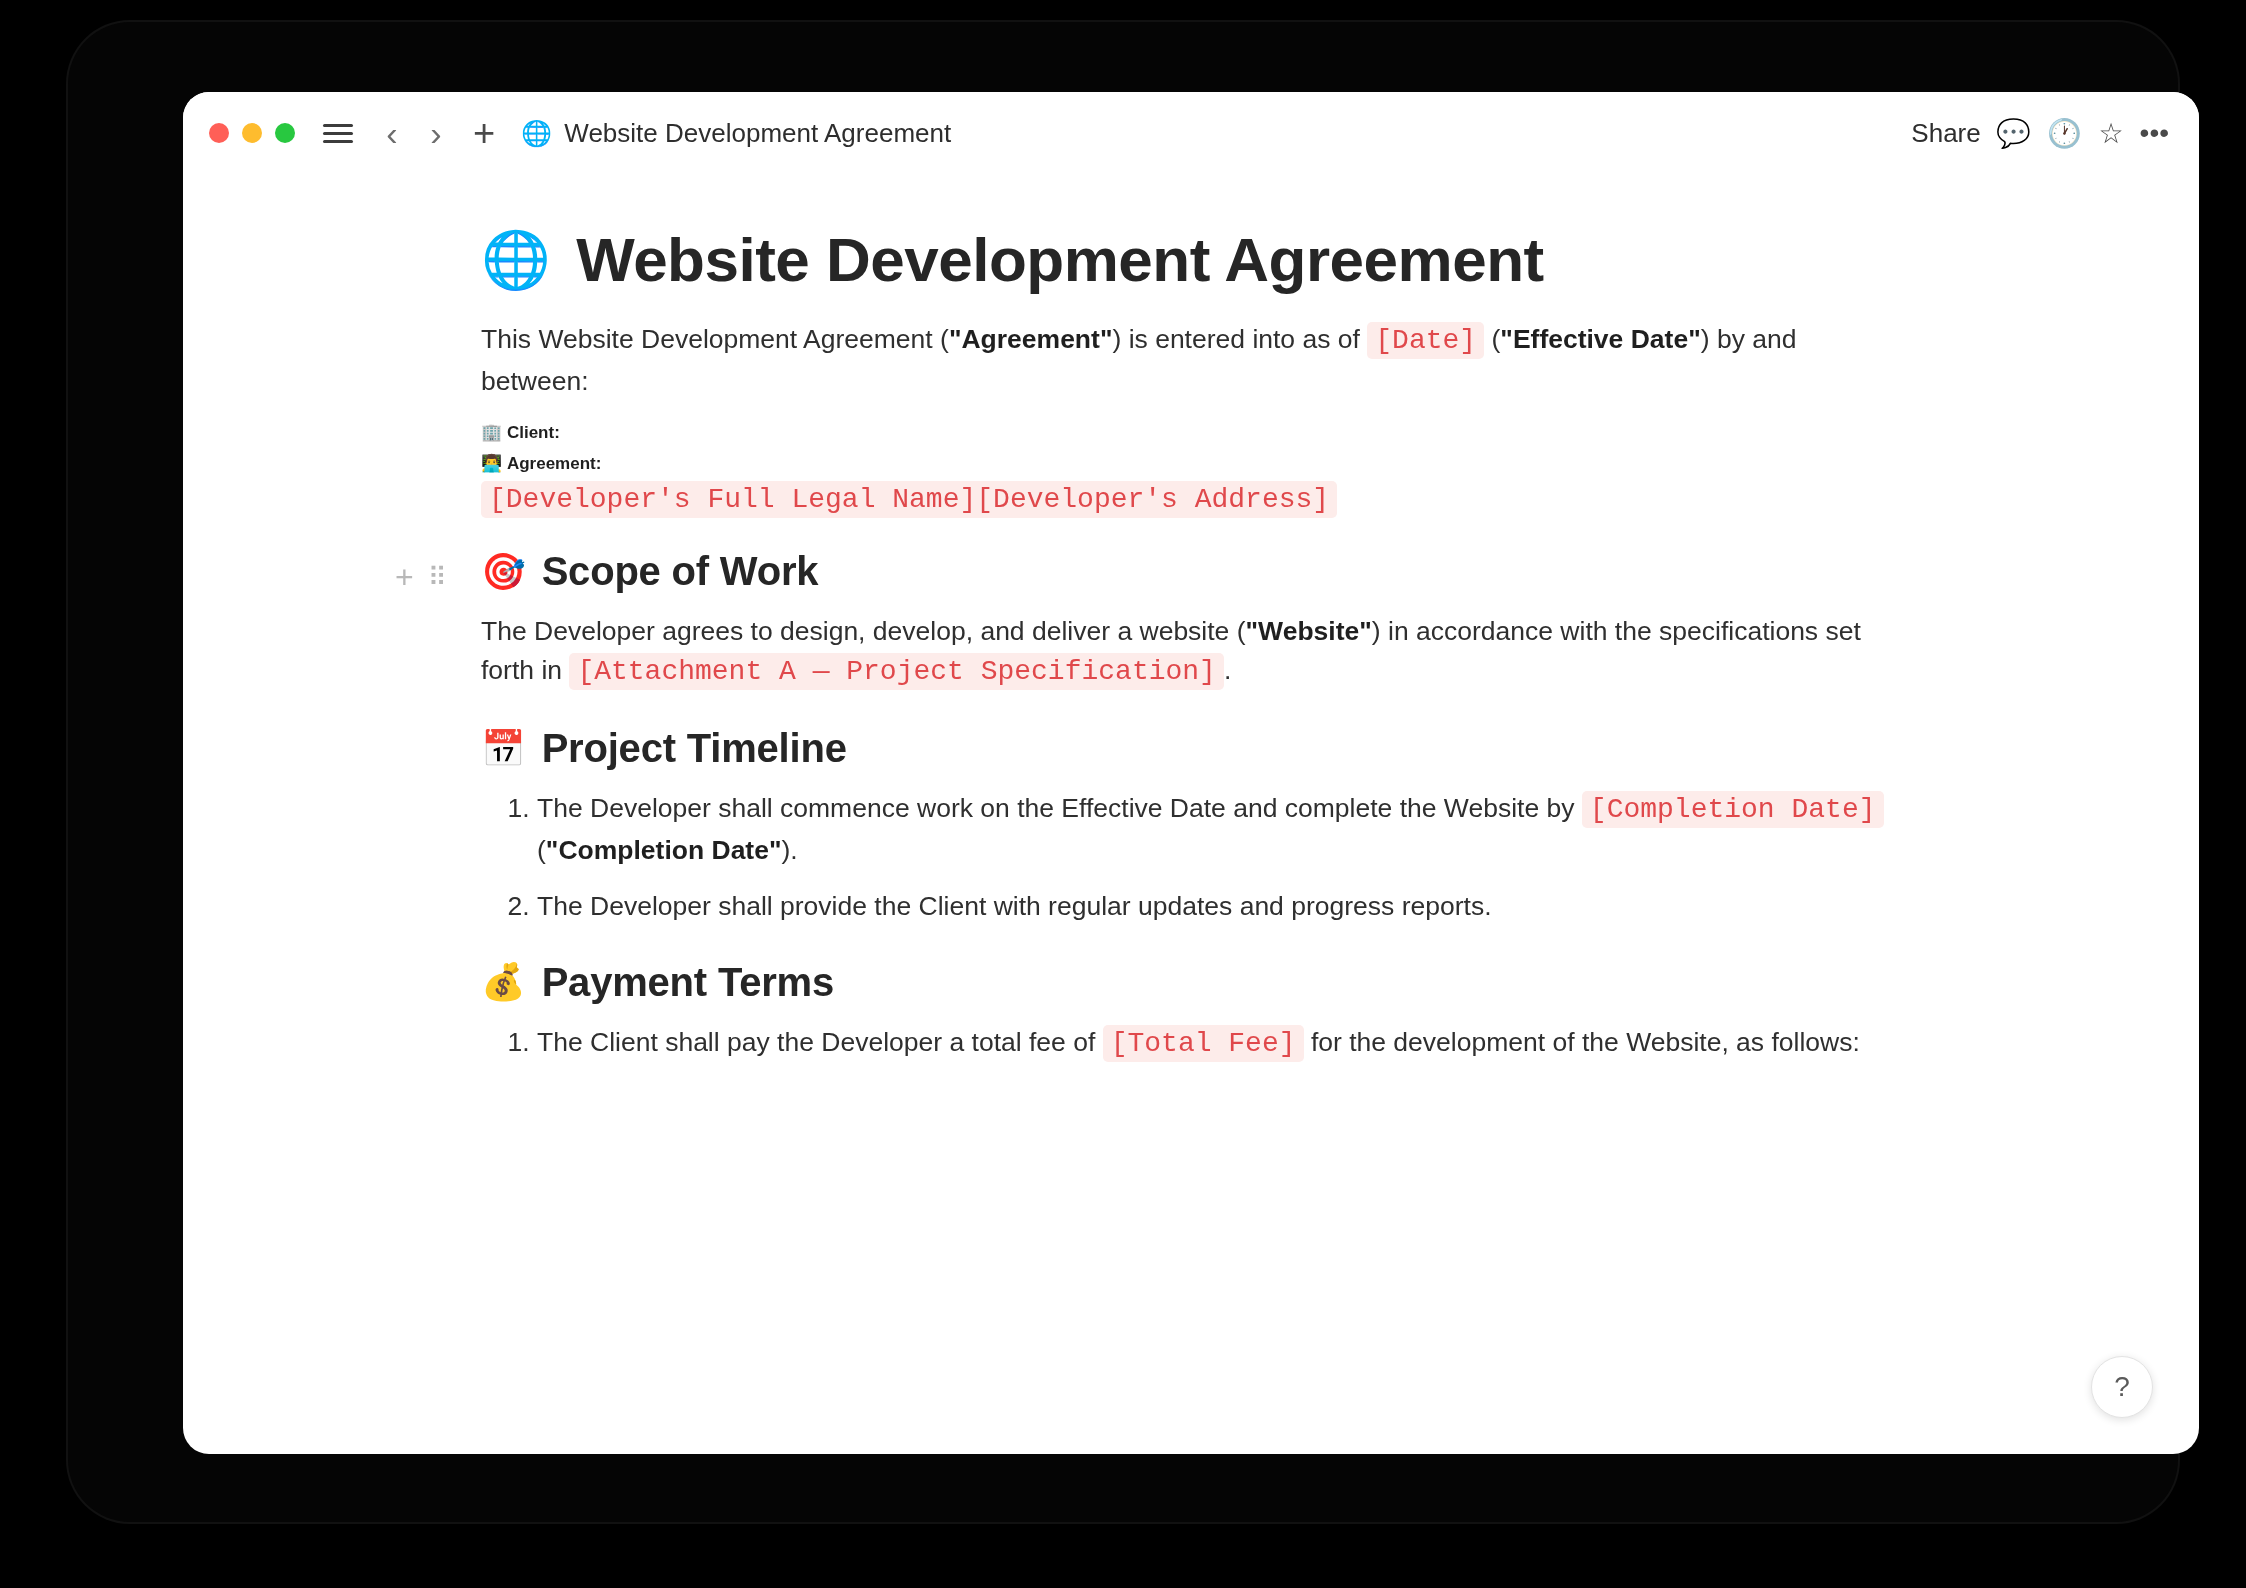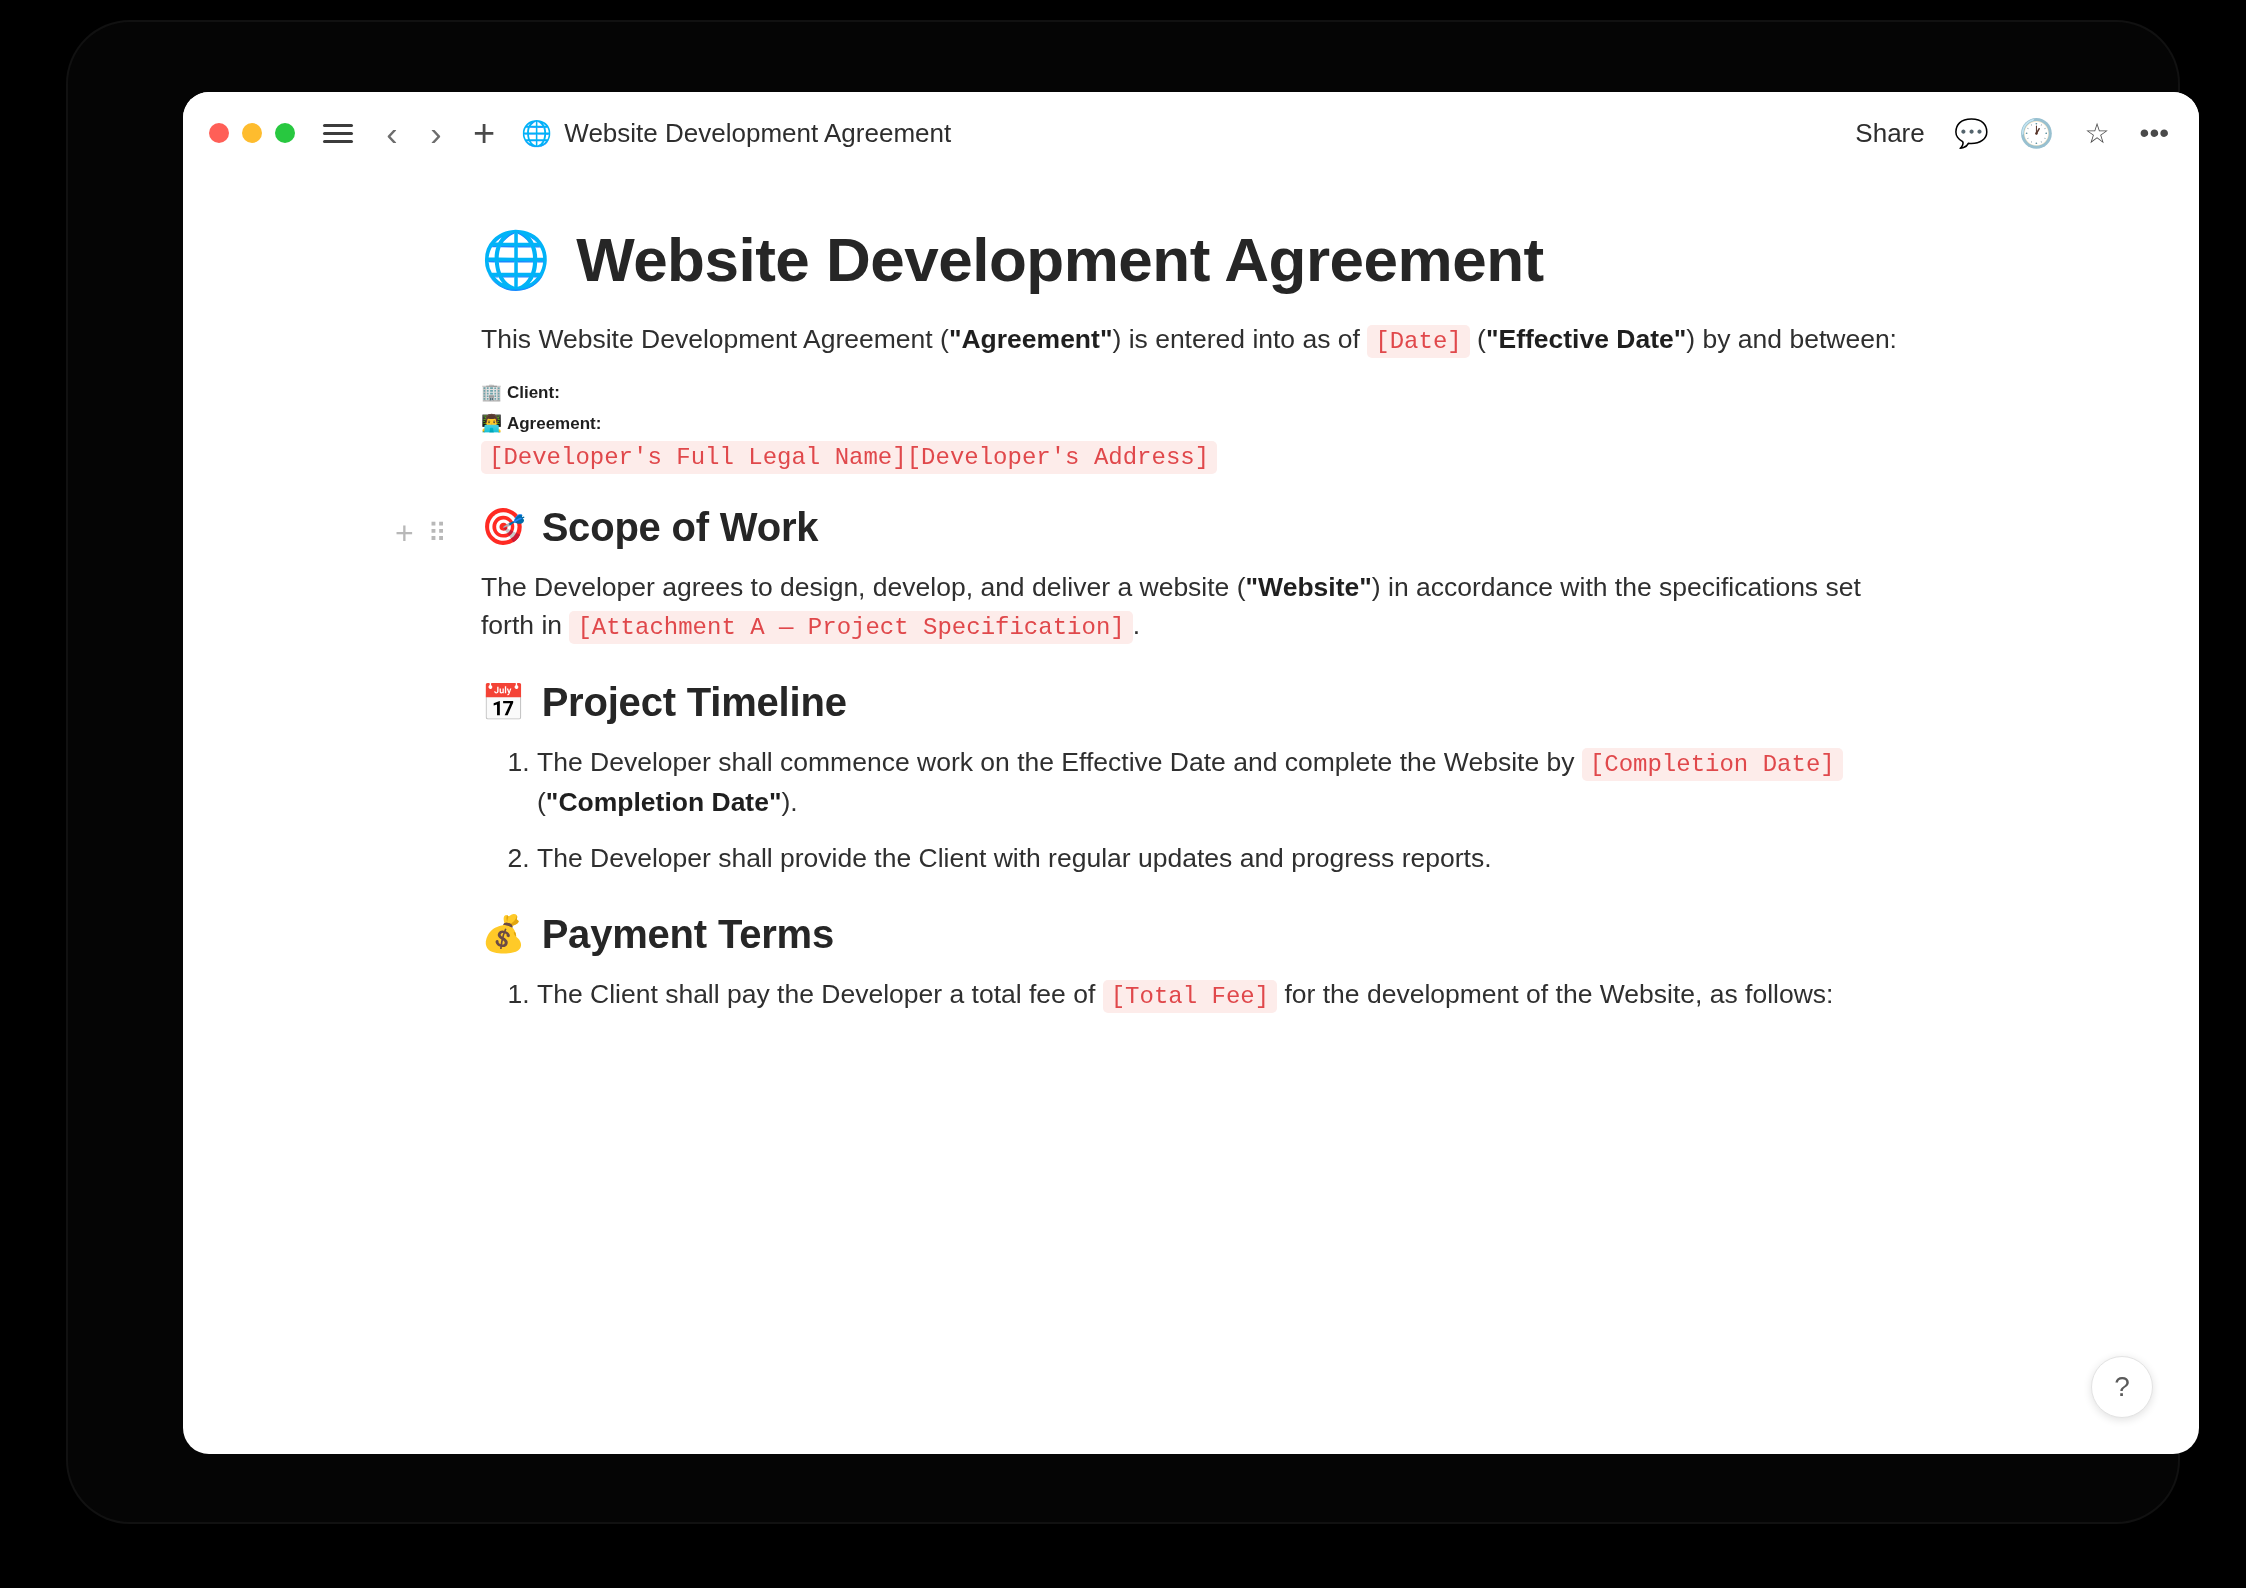--- a/index.html
+++ b/index.html
@@ -63,21 +63,21 @@
   #back-btn { margin-right: 14px; }
   #fwd-btn { margin-right: 22px; color: #b5b5b5; }
   #plus-btn { font-size: 38px; color: #4a4a4a; line-height: 1; margin-right: 26px; font-weight: 300;}
   #breadcrumb {
     display: flex; align-items: center; gap: 12px;
     font-size: 26px; color: #2e2e2e;
   }
   #breadcrumb .globe { font-size: 25px; }
   .tb-right {
     margin-left: auto;
-    display: flex; align-items: center; gap: 30px;
+    display: flex; align-items: center; gap: 16px;
     color: #3a3a3a;
   }
   #share-btn { font-size: 26px; color: #2e2e2e; }
   .ricon { font-size: 28px; color: #4a4a4a; }
 
   
   #doc {
     position: relative;
     padding: 22px 0 0 0;
     height: calc(100% - 82px);
@@ -100,21 +100,21 @@
     font-size: 26.5px;
     line-height: 1.45;
     color: #2f2f2f;
     margin: 0 0 22px 0;
   }
   .bold { font-weight: 700; color: #1f1f1f; }
   .code {
     font-family: "Liberation Mono", "DejaVu Sans Mono", monospace;
     background: #fdecea;
     color: #e0484b;
-    font-size: 24px;
+    font-size: 28px;
     padding: 3px 8px;
     border-radius: 5px;
     white-space: nowrap;
   }
   .lbl-line { font-size: 17px; color: #2f2f2f; margin: 0 0 10px 0; }
   .code-line { margin: 0 0 20px 0; }
   h2.sec {
     display: flex; align-items: center; gap: 16px;
     font-size: 40px; font-weight: 700; color: #262626;
     margin: 34px 0 18px 0;

